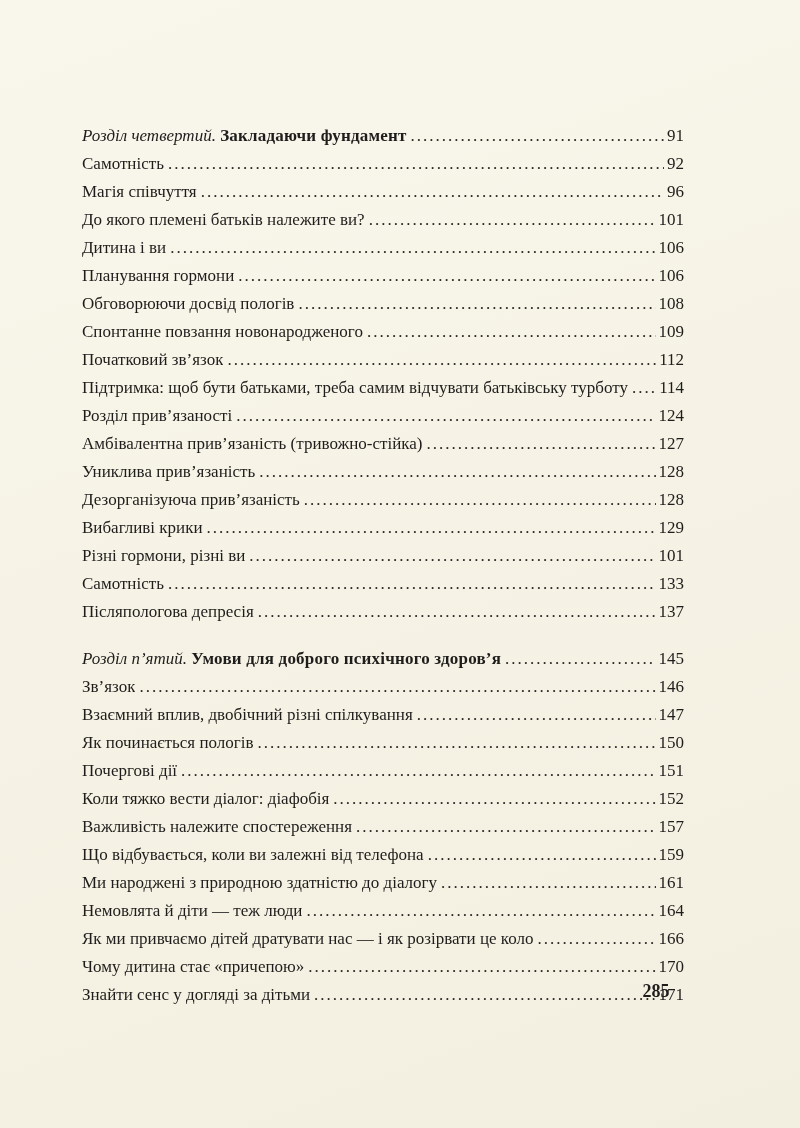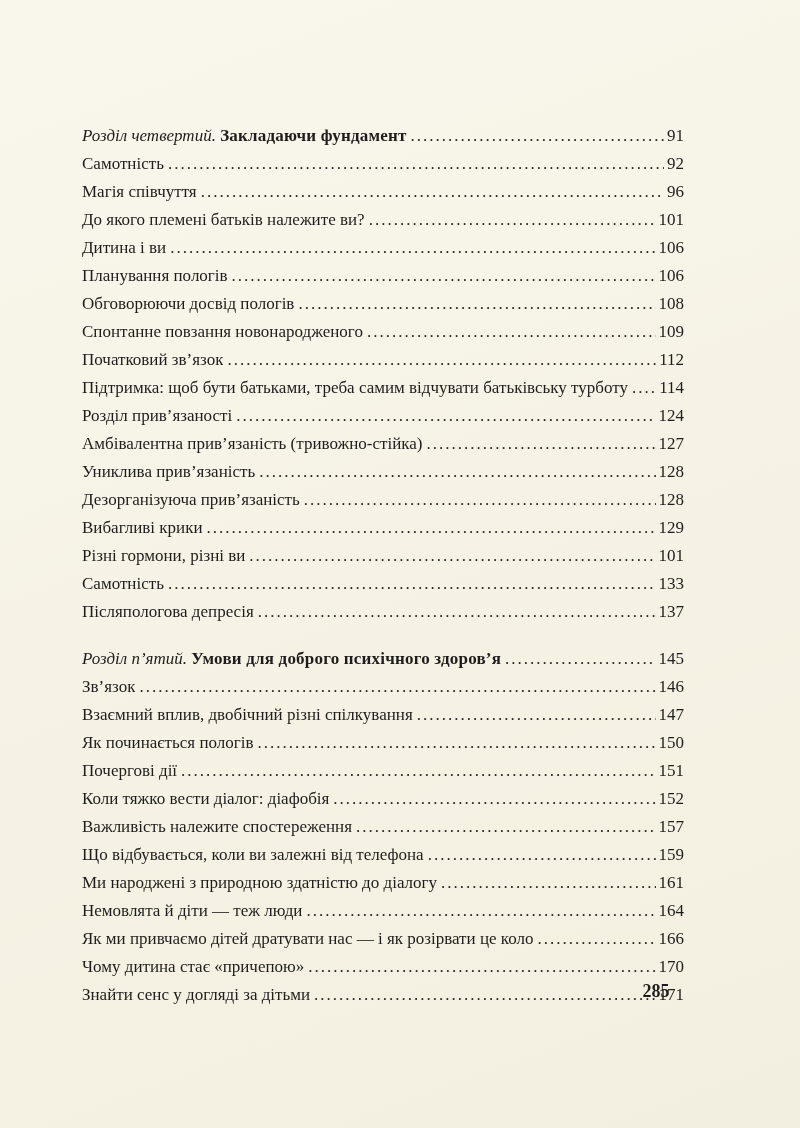--- a/index.html
+++ b/index.html
@@ -97,21 +97,21 @@
           <span class="label">До якого племені батьків належите ви?</span>
           <span class="dots"></span>
           <span class="pg">101</span>
         </div>
         <div class="row">
           <span class="label">Дитина і ви</span>
           <span class="dots"></span>
           <span class="pg">106</span>
         </div>
         <div class="row">
-          <span class="label">Планування пологів</span>
+          <span class="label">Планування гормони</span>
           <span class="dots"></span>
           <span class="pg">106</span>
         </div>
         <div class="row">
           <span class="label">Обговорюючи досвід пологів</span>
           <span class="dots"></span>
           <span class="pg">108</span>
         </div>
         <div class="row">
           <span class="label">Спонтанне повзання новонародженого</span>

